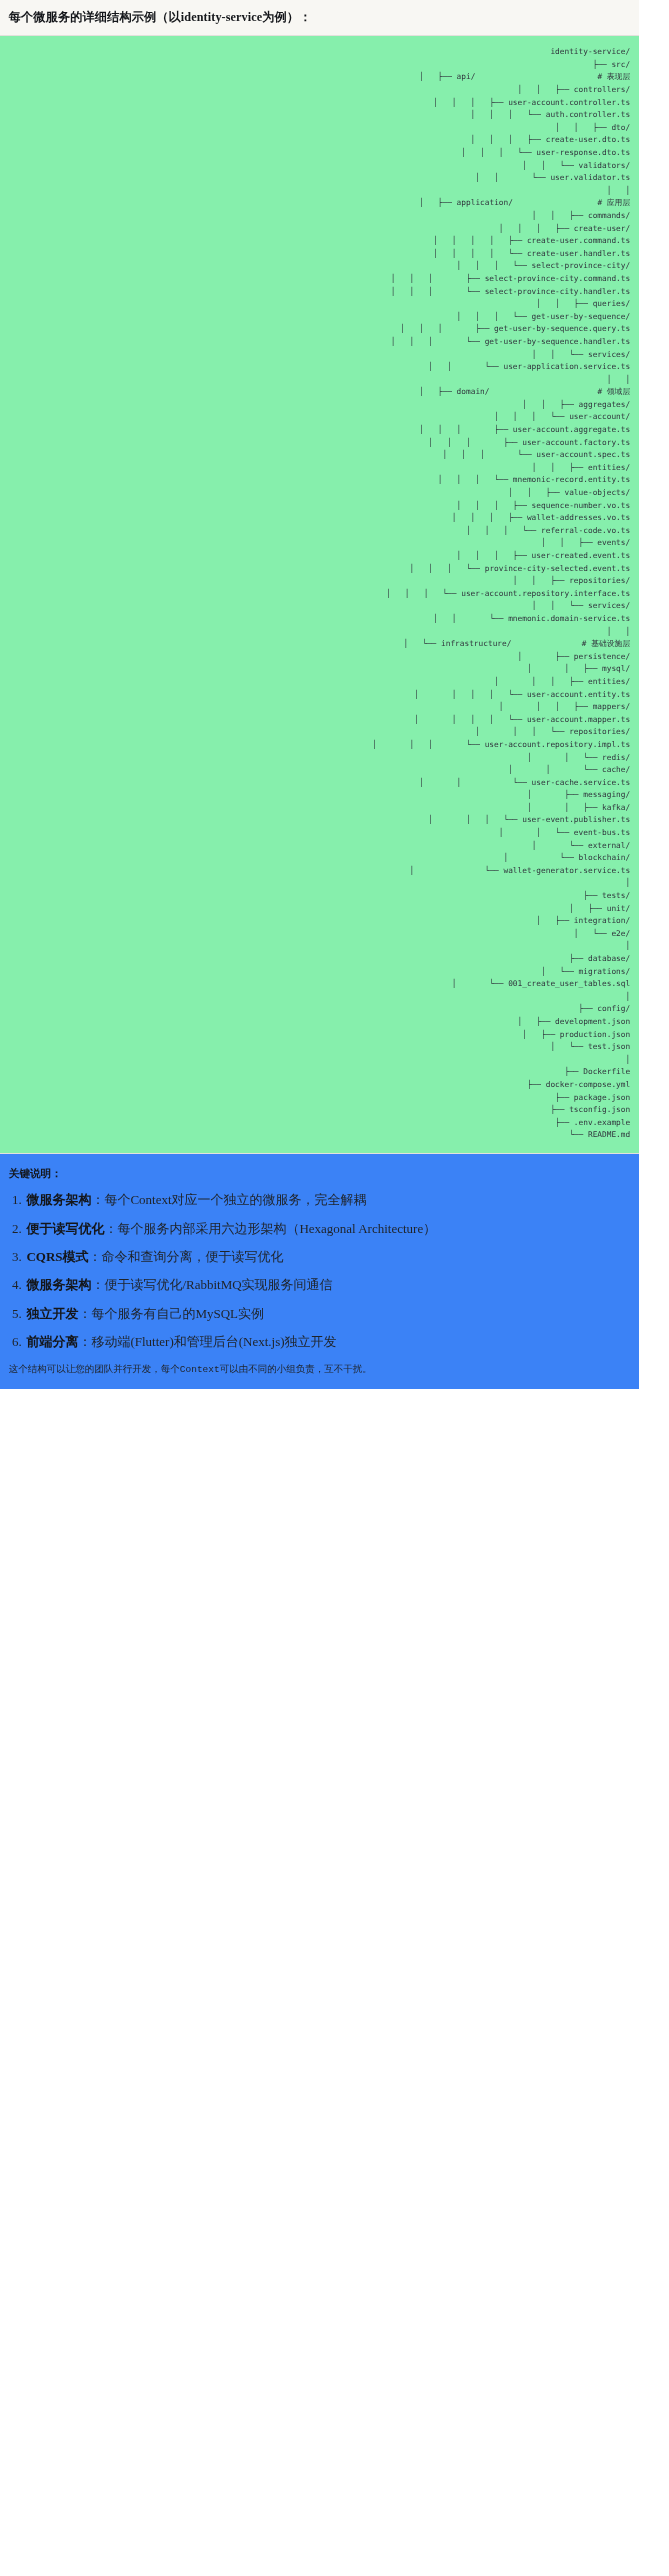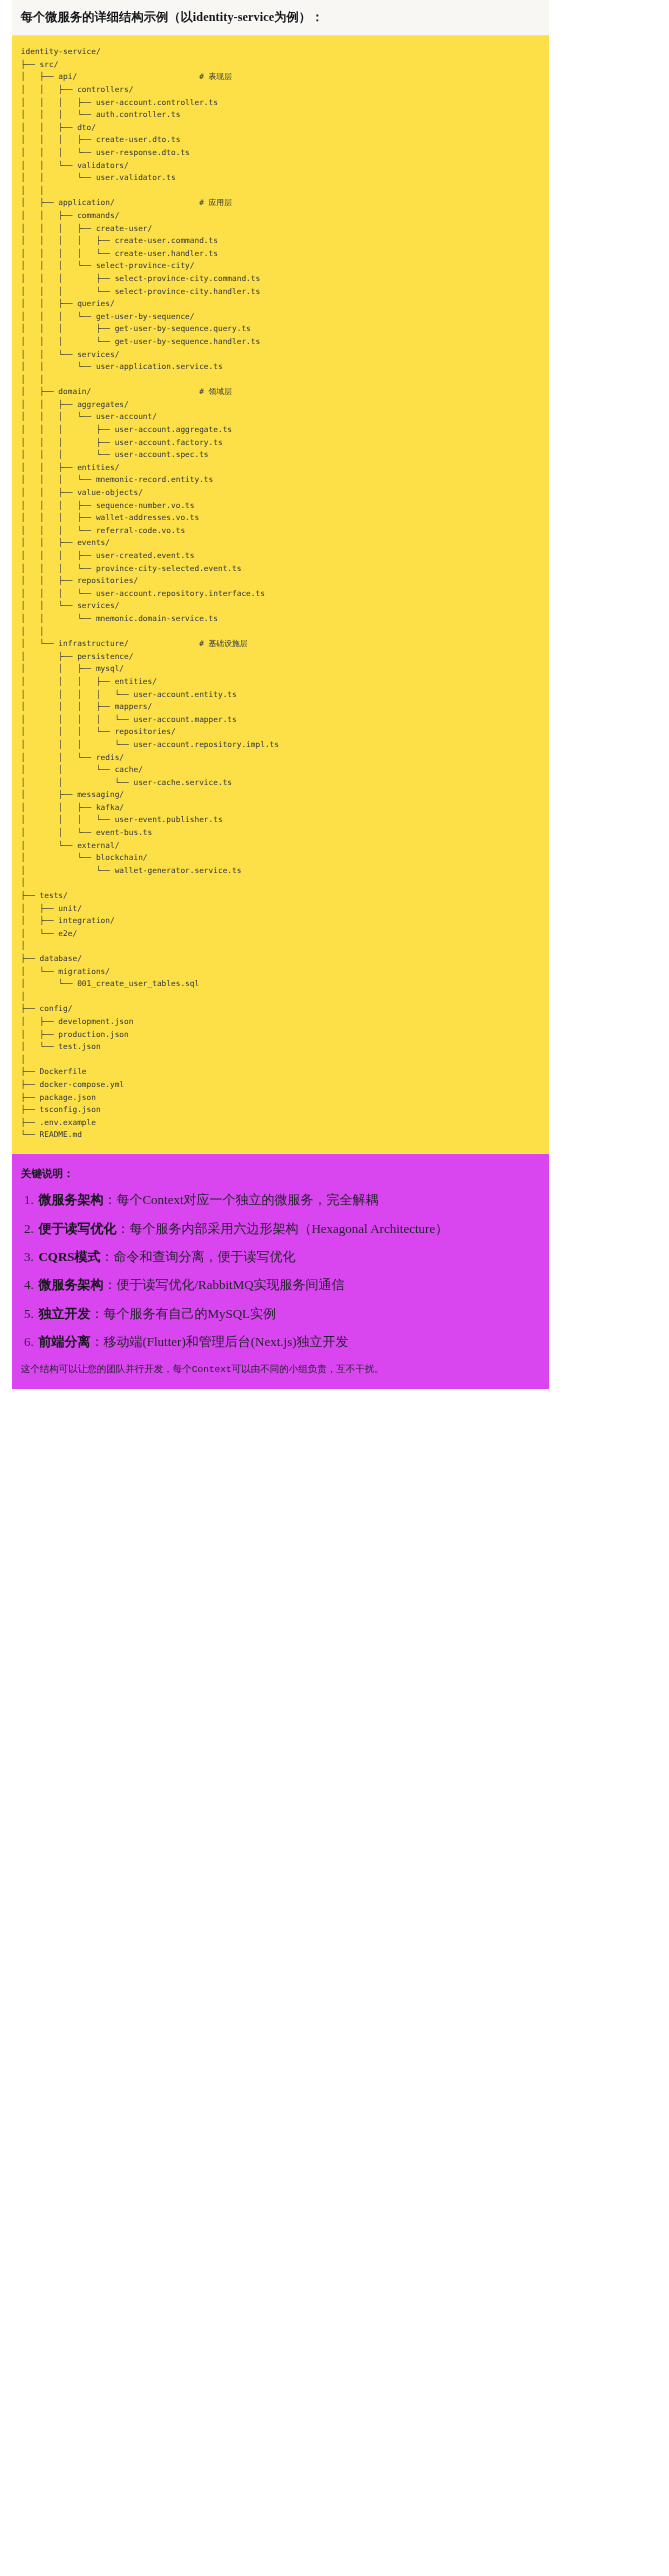--- a/index.html
+++ b/index.html
@@ -7,62 +7,62 @@
     padding: 0;
     background: #ffffff;
   }
   body {
     width: 669px;
     font-family: "Liberation Serif", serif;
     color: #1f2328;
     -webkit-font-smoothing: antialiased;
   }
   .page {
-    width: 549px;
-    box-sizing: border-box;
-    padding-left: 12px;
+    width: 639px;
+    box-sizing: border-box;
   }
 
   
   .heading-band {
     background: #f8f7f3;
     padding: 8.8px 8.8px 10px 8.8px;
     border-bottom: 0.6px solid #e3e1dc;
     box-sizing: border-box;
   }
   .heading-title {
     font-family: "Liberation Serif", serif;
     font-weight: bold;
     font-size: 12.2px;
     line-height: 1.35;
     color: #14161a;
     letter-spacing: 0.1px;
   }
 
   
   .code-band {
-    background: #fde047;
+    background: #86efac;
     padding: 10px 8.8px 11.3px 8.8px;
     box-sizing: border-box;
     border-bottom: 0.6px solid #e3e1dc;
+    text-align: right;
   }
   pre.tree {
     margin: 0;
     font-family: "DejaVu Sans Mono", "Liberation Mono", monospace;
     font-size: 7.8px;
     line-height: 12.6px;
     color: #30363d;
     white-space: pre;
     letter-spacing: 0px;
     tab-size: 4;
   }
 
   
   .notes-band {
-    background: #d946ef;
+    background: #3b82f6;
     padding: 12.5px 8.8px 11.3px 8.8px;
     box-sizing: border-box;
   }
   .notes-title {
     font-family: "Liberation Serif", serif;
     font-weight: bold;
     font-size: 10.6px;
     color: #14161a;
     margin: 0 0 10px 0;
     line-height: 1.3;

